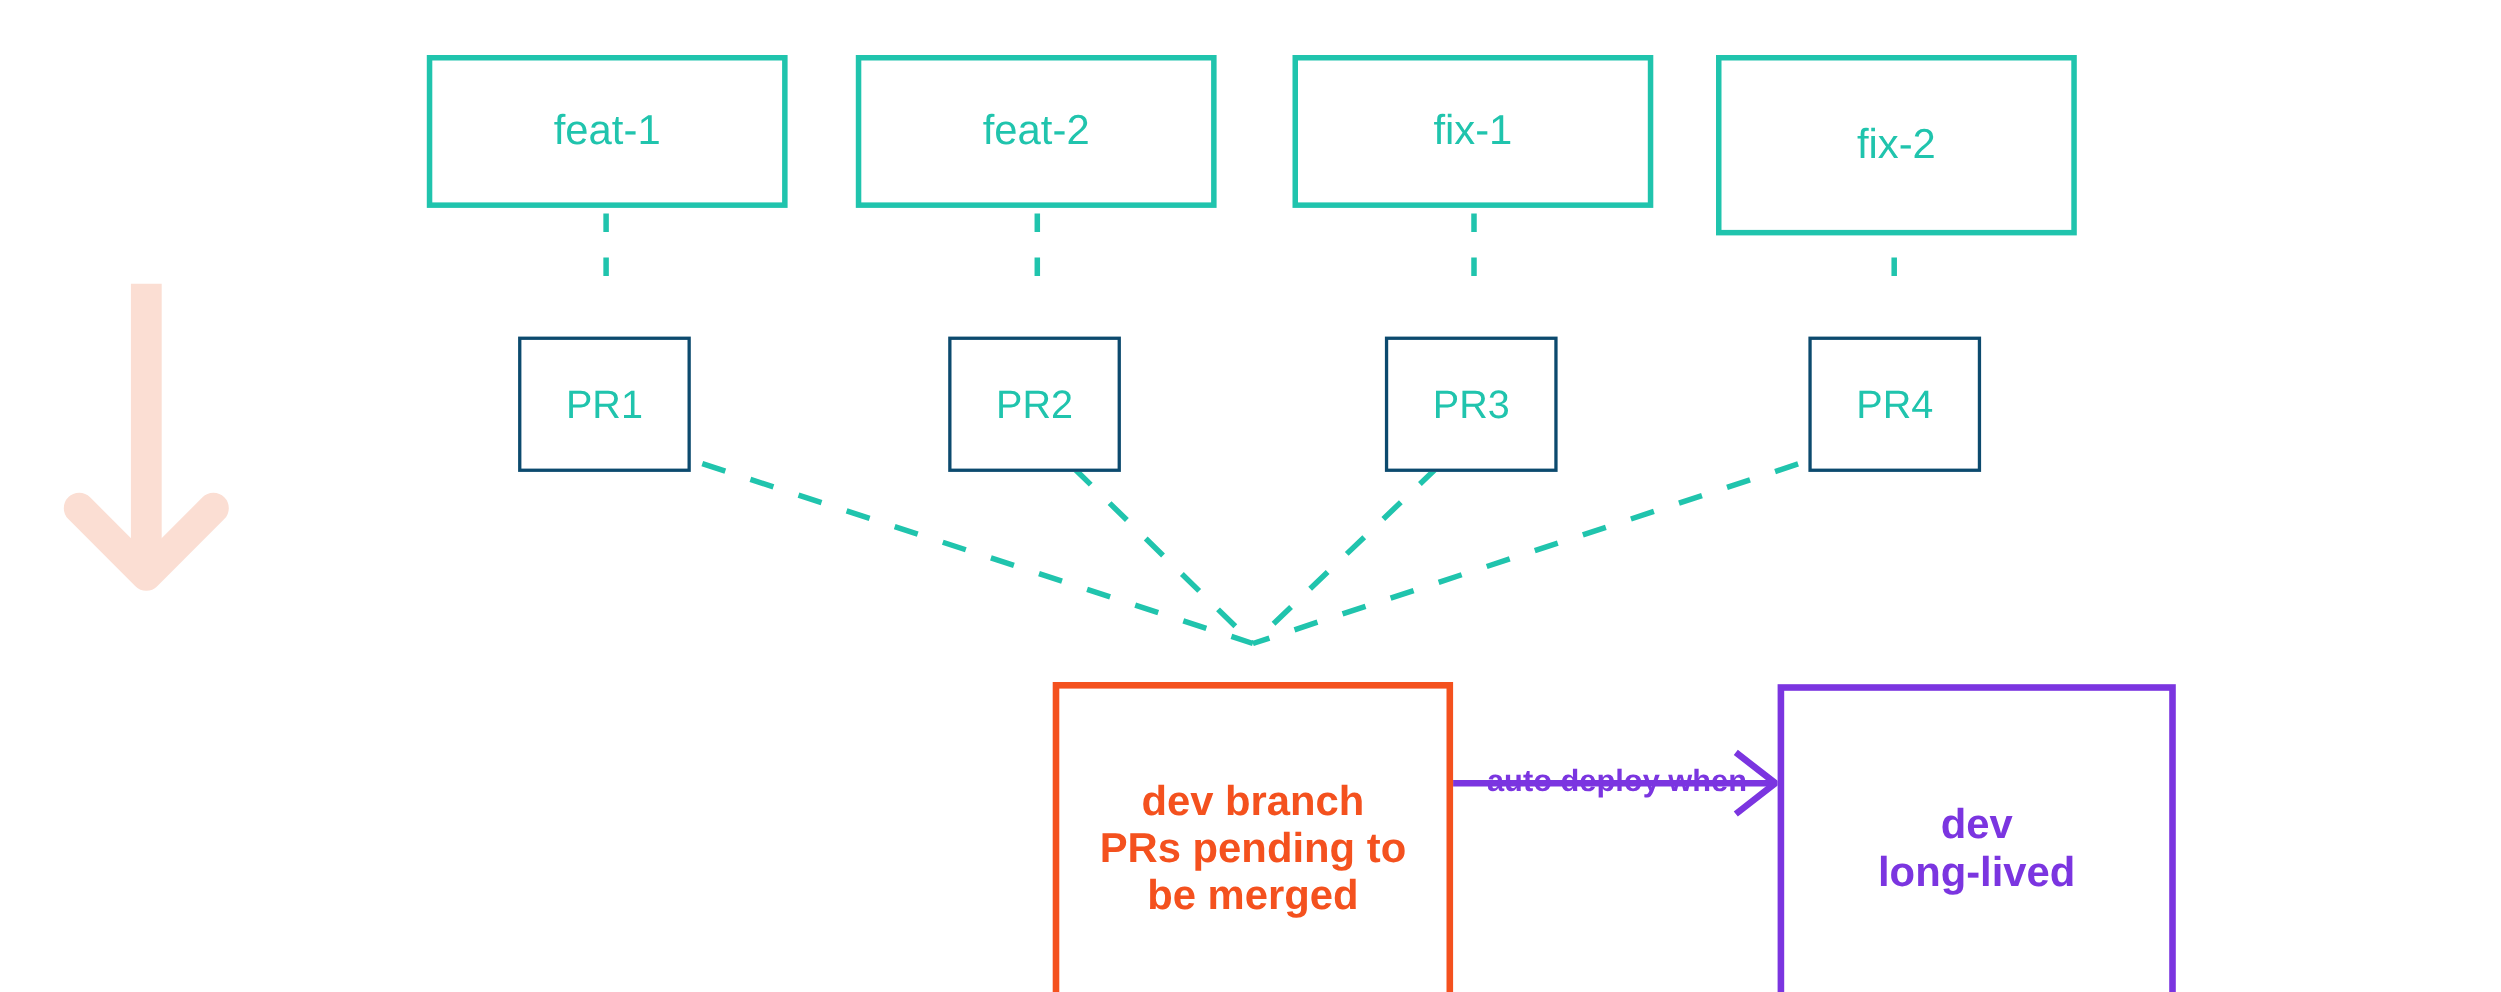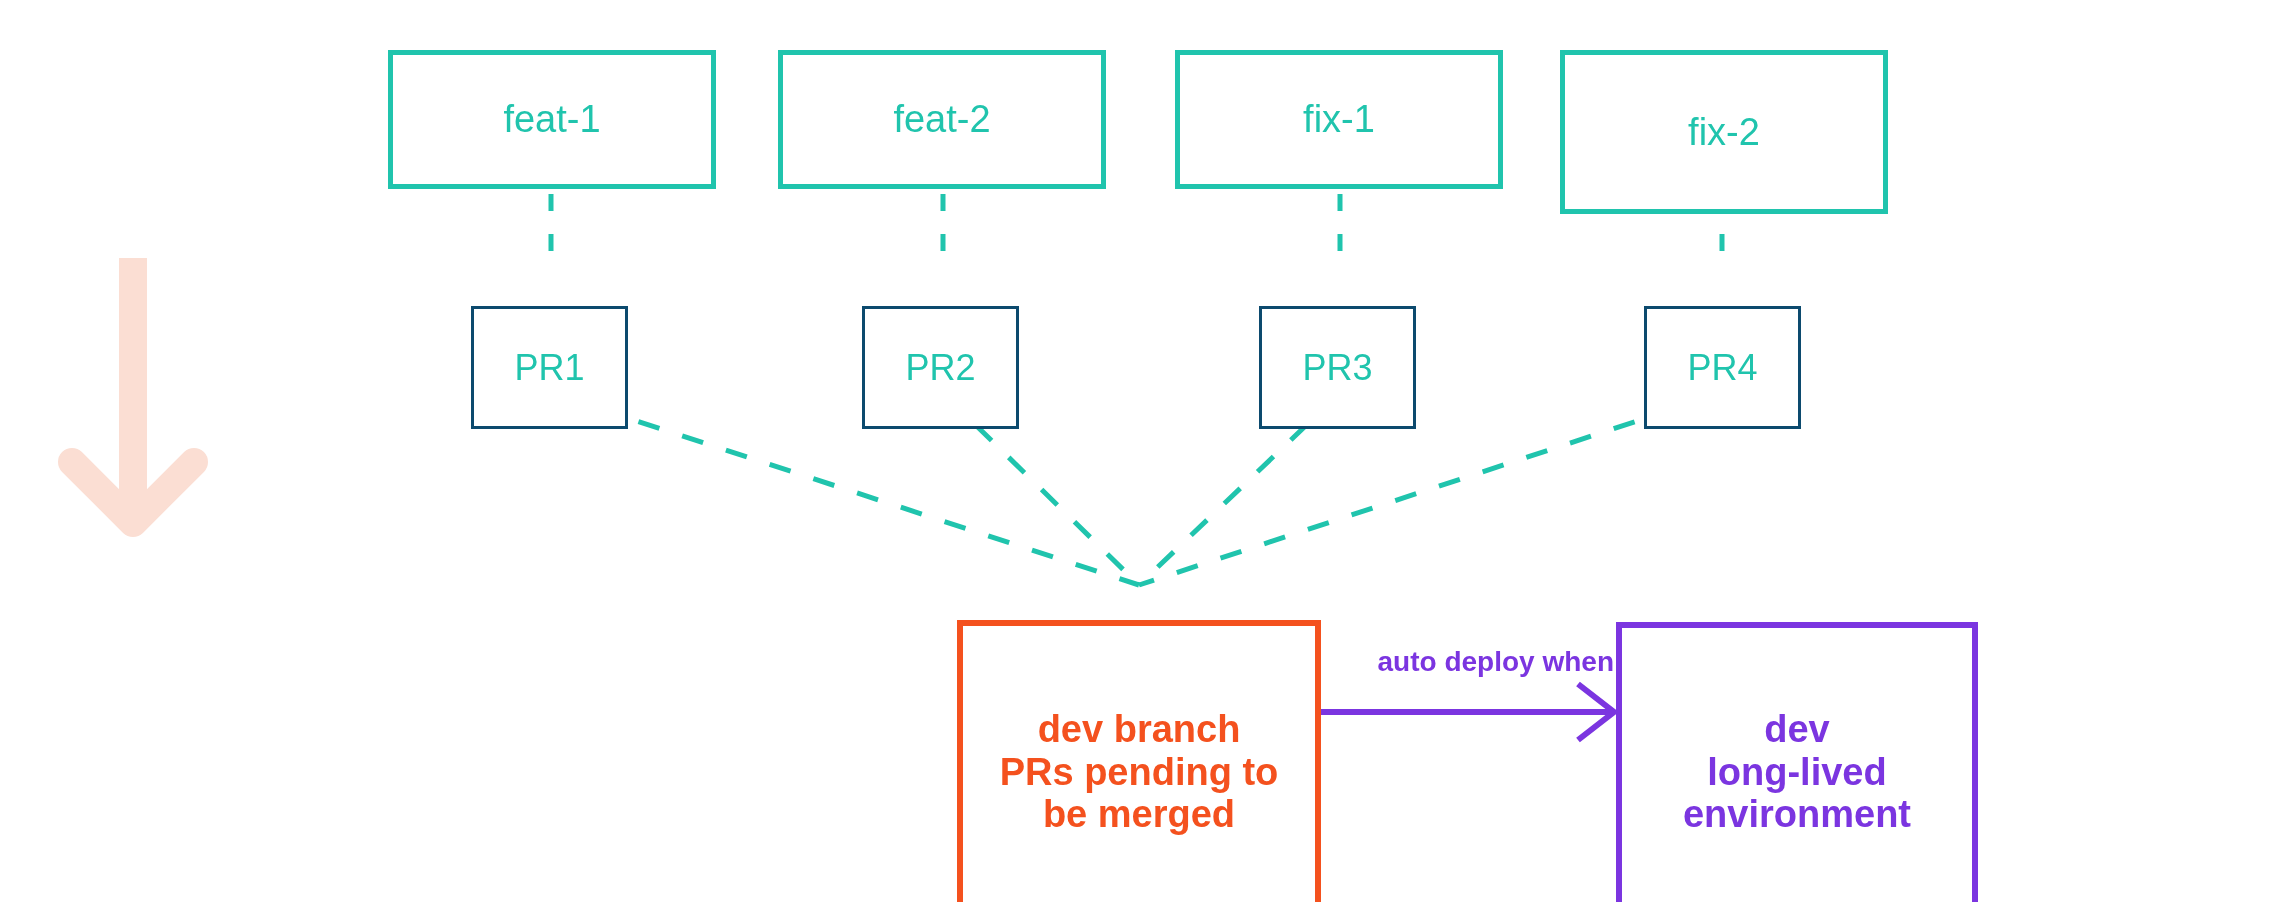--- a/index.html
+++ b/index.html
@@ -150,19 +150,18 @@
     <span class="line">
       <span class="strong">dev</span><span class="normal"> branch</span>
     </span>
     <span class="line">PRs pending to</span>
     <span class="line">be merged</span>
   </div>
 
   <div class="node devenv" style="left:1616px; top:586px; width:362px; height:300px;">
     <span class="line strong">dev</span>
     <span class="line">long-lived</span>
-    <span class="line">environment</span>
   </div>
 
-  <div class="edge-label" style="left:1326px; top:646px; width:288px;text-align:right;">auto deploy when</div>
+  <div class="edge-label" style="left:1326px; top:694px; width:288px;">auto deploy when</div>
 
 
 </div>
 
 </body></html>

